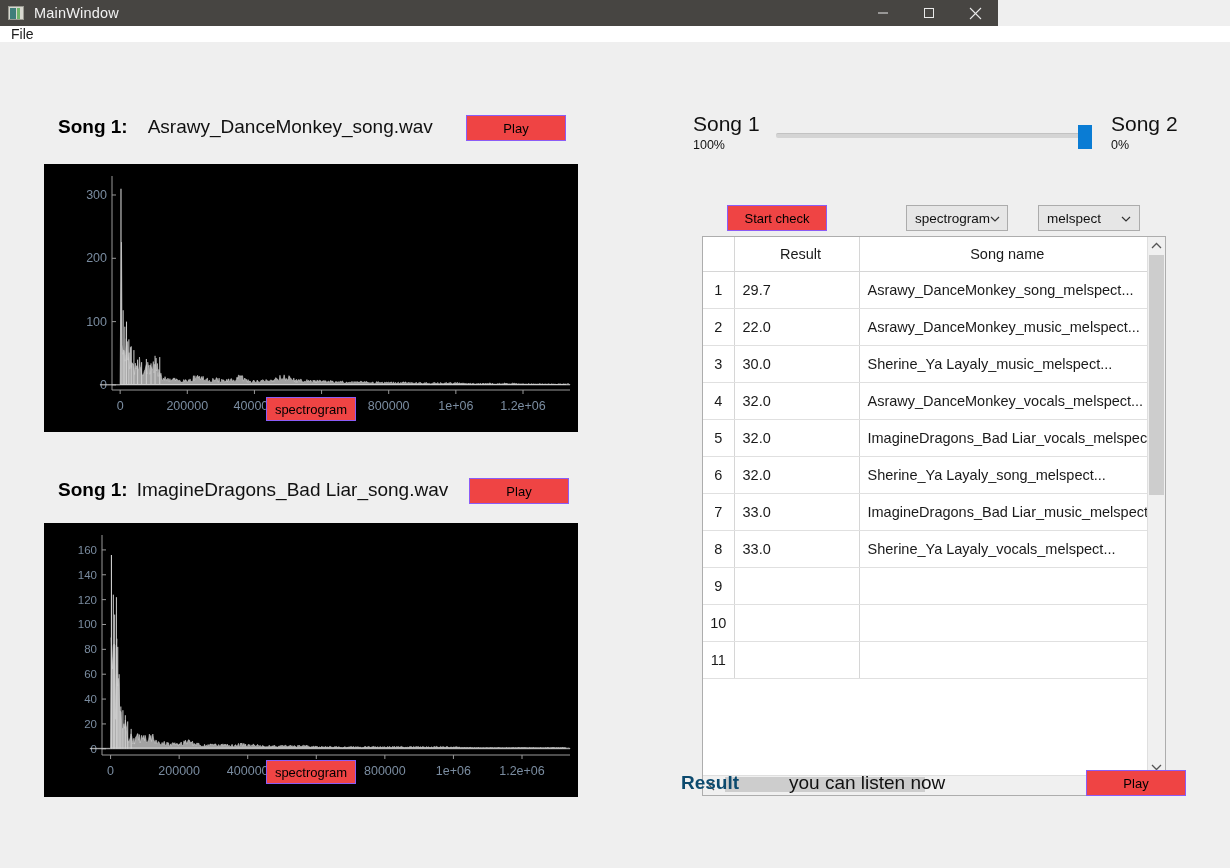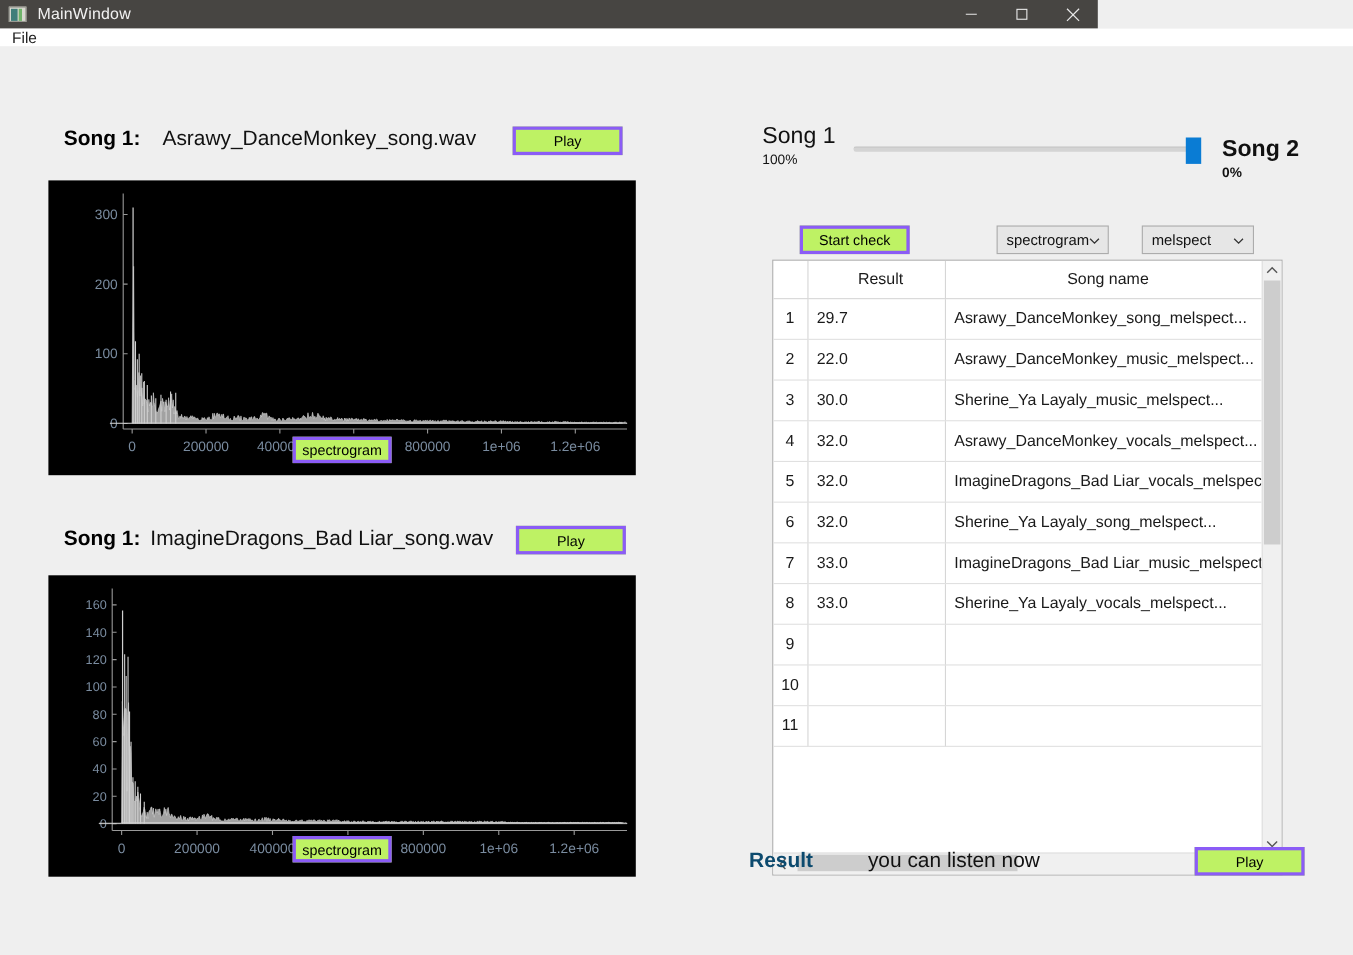--- a/index.html
+++ b/index.html
@@ -39,21 +39,21 @@
   #menu-file { font-size: 14px; color: #1b1b1b; padding: 3px 8px 3px 8px; margin-left: 3px; }
 
   
   #content {
     position: absolute; left: 0; top: 56px; width: 1230px; height: 812px;
     background: #efefef;
   }
 
   
   .qbtn {
-    background: #bef264; border: 3px solid #8b5cf6; color: #000;
+    background: #ef4444; border: 1px solid #8b5cf6; color: #000;
     font-size: 13px; text-align: right; display: flex;
     align-items: center; justify-content: center; cursor: default;
   }
 
   
   .song-header { position: absolute; display: flex; align-items: center; }
   .song-label { font-size: 19px; font-weight: bold; color: #000; }
   .song-file { font-size: 19px; color: #111; }
 
   .plot {
@@ -250,21 +250,21 @@
         <line x1="87.14285714285714" y1="225.78531073446328" x2="87.14285714285714" y2="205.89830508474577" stroke="#d0d0d0" stroke-width="1"></line>
         <line x1="66.57142857142857" y1="225.03954802259886" x2="522" y2="225.03954802259886" stroke="#d0d0d0" stroke-width="1.1"></line>
       </svg>
   </div>
   <div class="qbtn" style="position:absolute; left:266px; top:704px; width:90px; height:24px;">spectrogram</div>
 
   <div style="position:absolute; left:693px; top:56px;">
     <div class="sl-name">Song 1</div>
     <div class="sl-pct">100%</div>
   </div>
-  <div style="position:absolute; left:1111px; top:68px;font-weight:bold;">
+  <div style="position:absolute; left:1111px; top:56px;">
     <div class="sl-name">Song 2</div>
     <div class="sl-pct">0%</div>
   </div>
   <div id="slider-track" style="left:776px; top:77px; width:315px; height:5px;">
     <div id="slider-handle" style="left:302px; top:-9px; width:14px; height:24px;"></div>
   </div>
 
   <div class="qbtn" style="position:absolute; left:727px; top:149px; width:100px; height:26px;">Start check</div>
 
   <div class="qcombo" style="left:906px; top:149px; width:102px; height:26px;">

